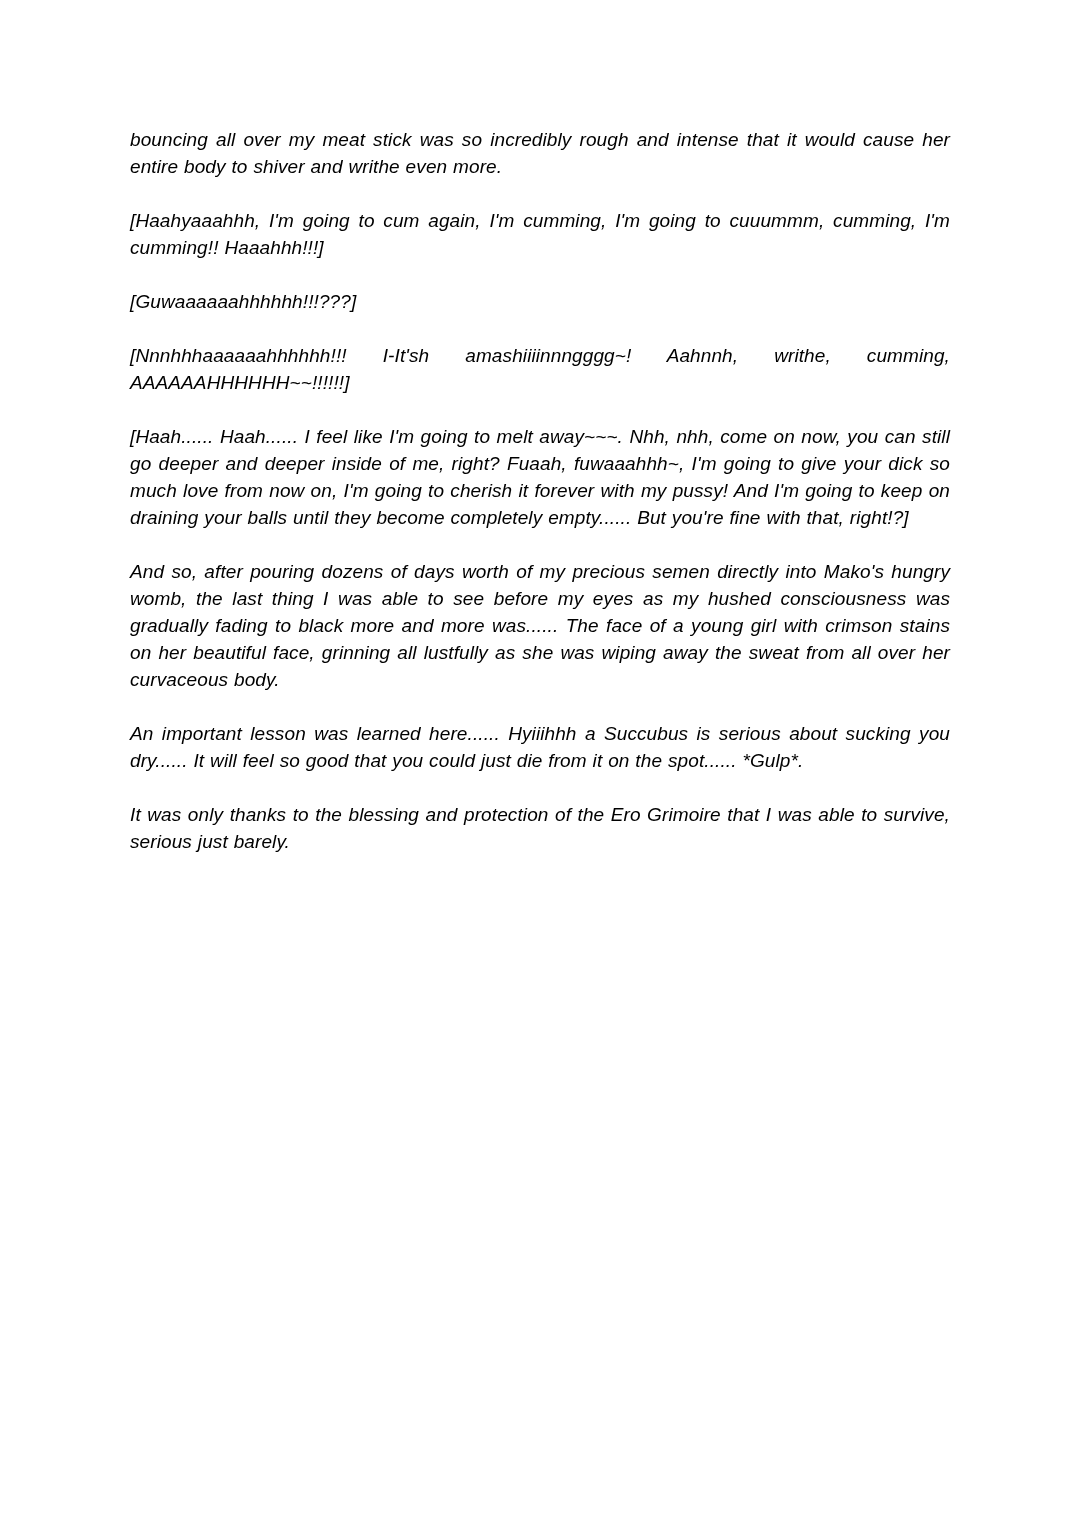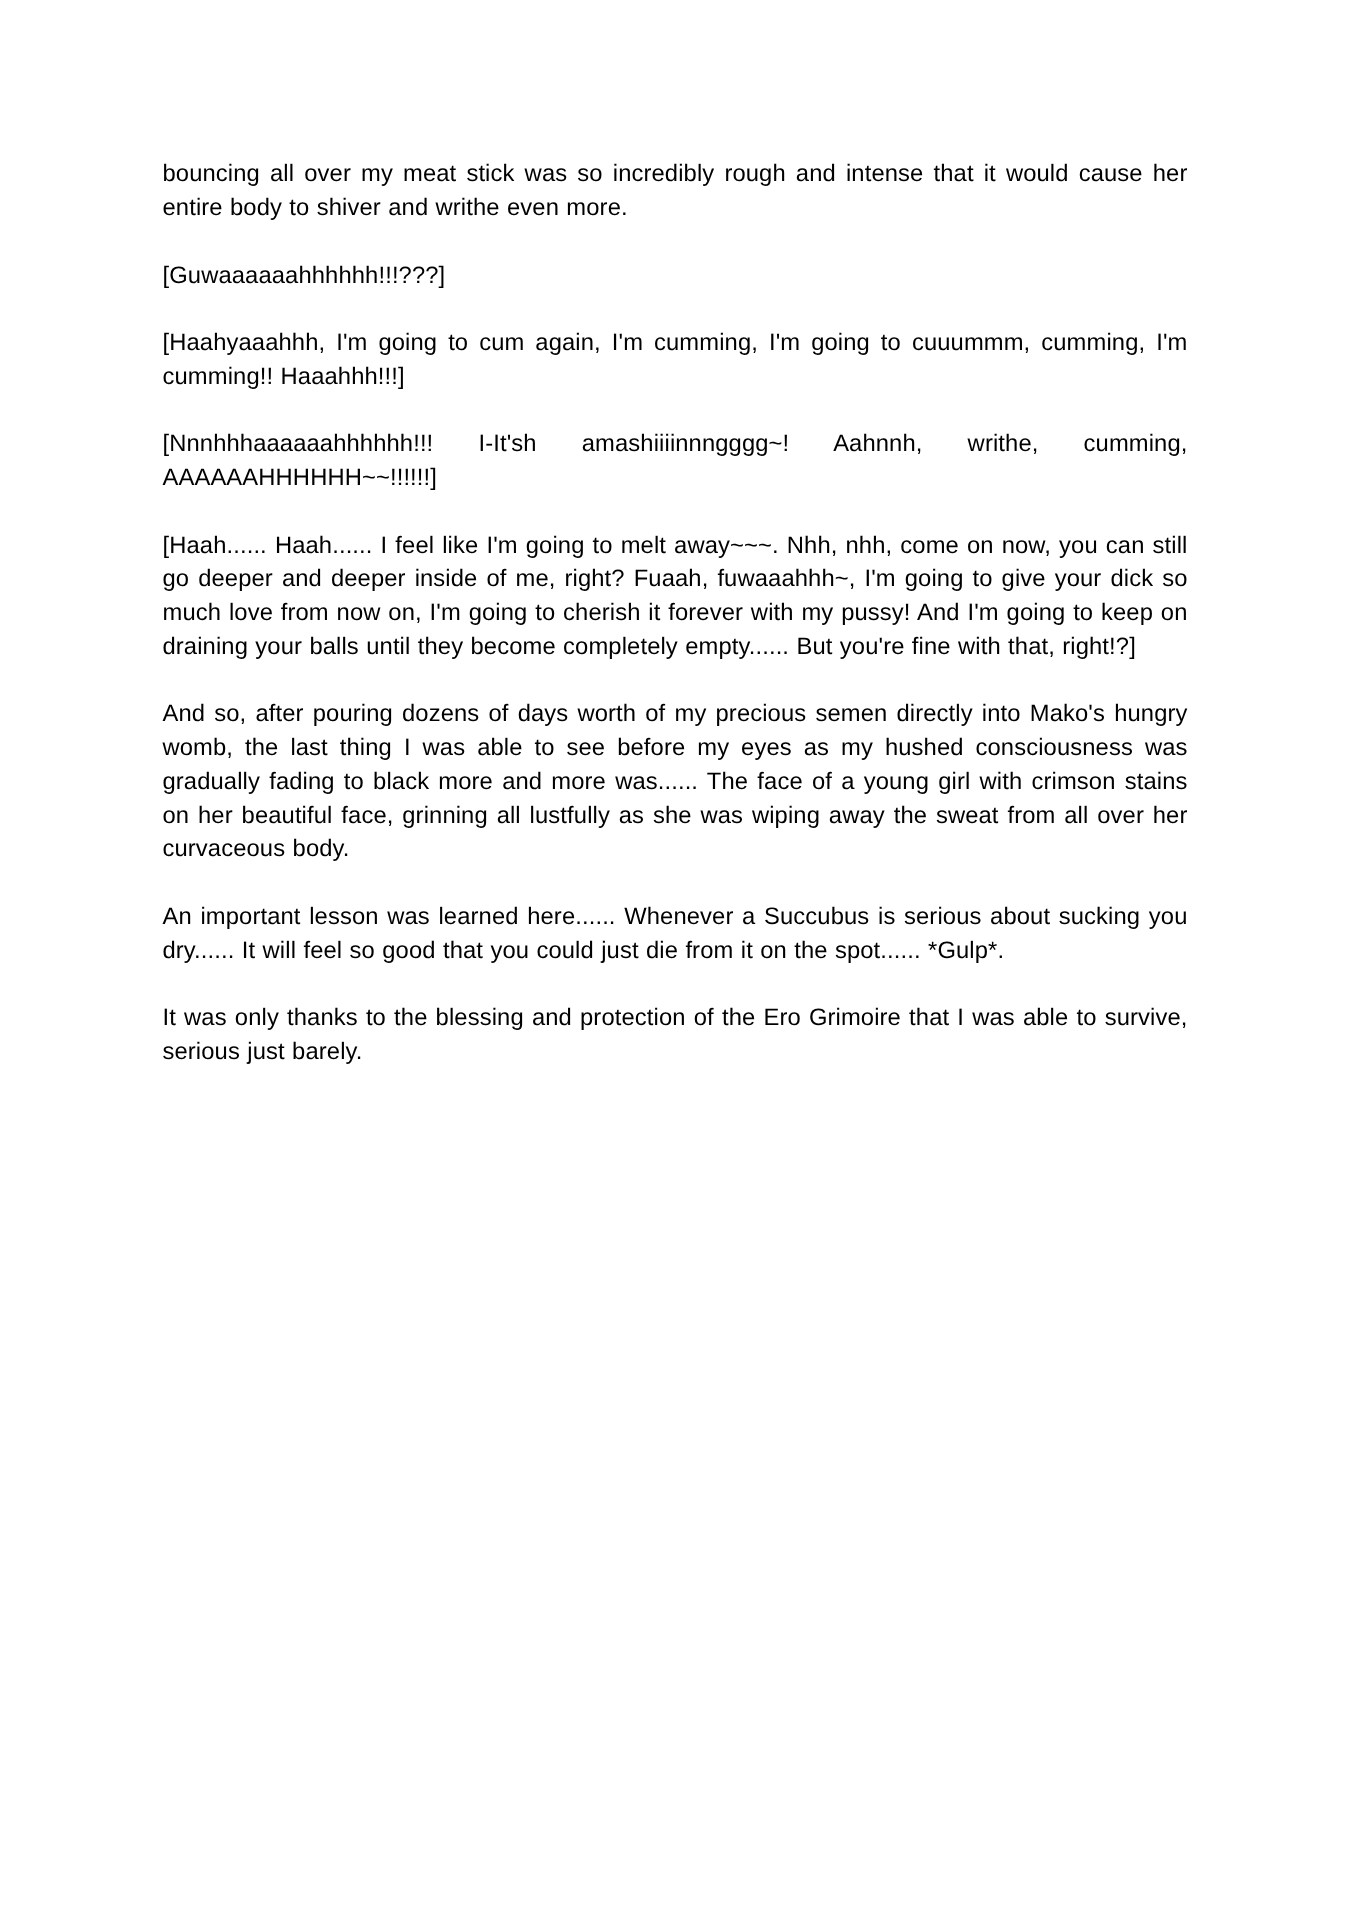--- a/index.html
+++ b/index.html
@@ -6,20 +6,21 @@
     margin: 0;
     padding: 0;
     background: #ffffff;
   }
   .page {
     position: relative;
     width: 986px;
     height: 1525px;
     background: #ffffff;
     overflow: hidden;
+    font-style: italic;
   }
   .content {
     position: absolute;
     top: 126px;
     left: 130px;
     width: 820px;
   }
   .content p {
     margin: 0 0 27px 0;
     font-family: "Liberation Sans", sans-serif;
@@ -30,21 +31,21 @@
     letter-spacing: 0.1px;
     word-spacing: 0.5px;
   }
 </style>
 </head>
 <body>
 
 <div class="page">
   <div class="content">
     <p>bouncing all over my meat stick was so incredibly rough and intense that it would cause her entire body to shiver and writhe even more.</p>
+    <p>[Haahyaaahhh, I'm going to cum again, I'm cumming, I'm going to cuuummm, cumming, I'm cumming!! Haaahhh!!!]</p>
     <p>[Guwaaaaaahhhhhh!!!???]</p>
-    <p>[Haahyaaahhh, I'm going to cum again, I'm cumming, I'm going to cuuummm, cumming, I'm cumming!! Haaahhh!!!]</p>
     <p>[Nnnhhhaaaaaahhhhhh!!! I-It'sh amashiiiinnngggg~! Aahnnh, writhe, cumming, AAAAAAHHHHHH~~!!!!!!]</p>
     <p>[Haah...... Haah...... I feel like I'm going to melt away~~~. Nhh, nhh, come on now, you can still go deeper and deeper inside of me, right? Fuaah, fuwaaahhh~, I'm going to give your dick so much love from now on, I'm going to cherish it forever with my pussy! And I'm going to keep on draining your balls until they become completely empty...... But you're fine with that, right!?]</p>
     <p>And so, after pouring dozens of days worth of my precious semen directly into Mako's hungry womb, the last thing I was able to see before my eyes as my hushed consciousness was gradually fading to black more and more was...... The face of a young girl with crimson stains on her beautiful face, grinning all lustfully as she was wiping away the sweat from all over her curvaceous body.</p>
-    <p>An important lesson was learned here...... Whenever a Succubus is serious about sucking you dry...... It will feel so good that you could just die from it on the spot...... *Gulp*.</p>
+    <p>An important lesson was learned here...... Hyiiihhh a Succubus is serious about sucking you dry...... It will feel so good that you could just die from it on the spot...... *Gulp*.</p>
     <p>It was only thanks to the blessing and protection of the Ero Grimoire that I was able to survive, serious just barely.</p>
   </div>
 </div>
 
 </body></html>

